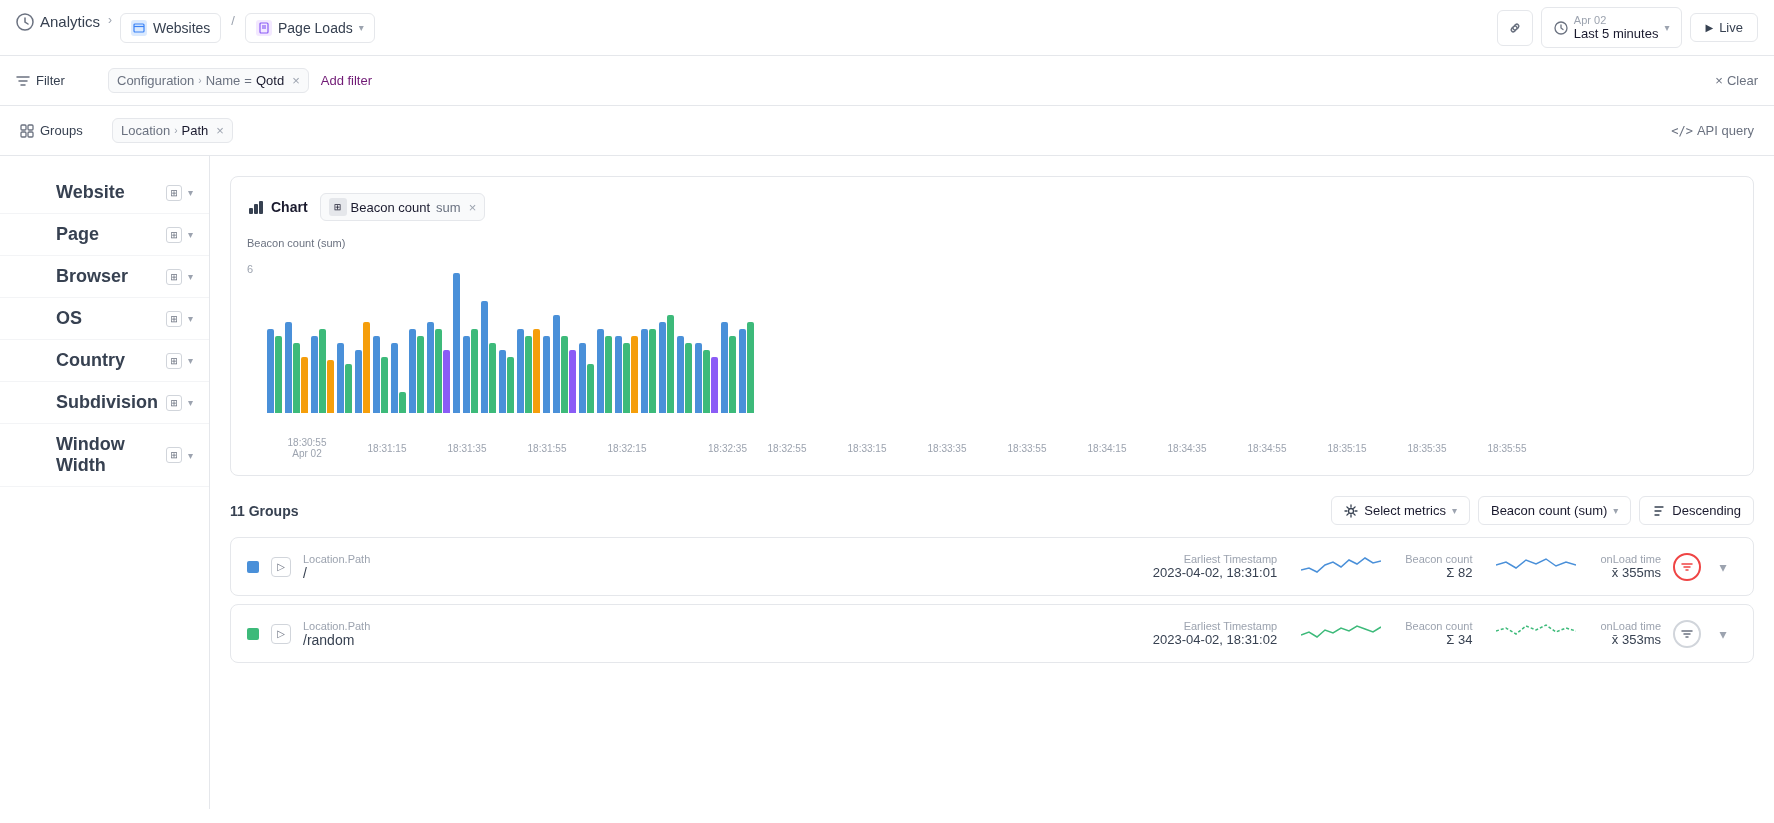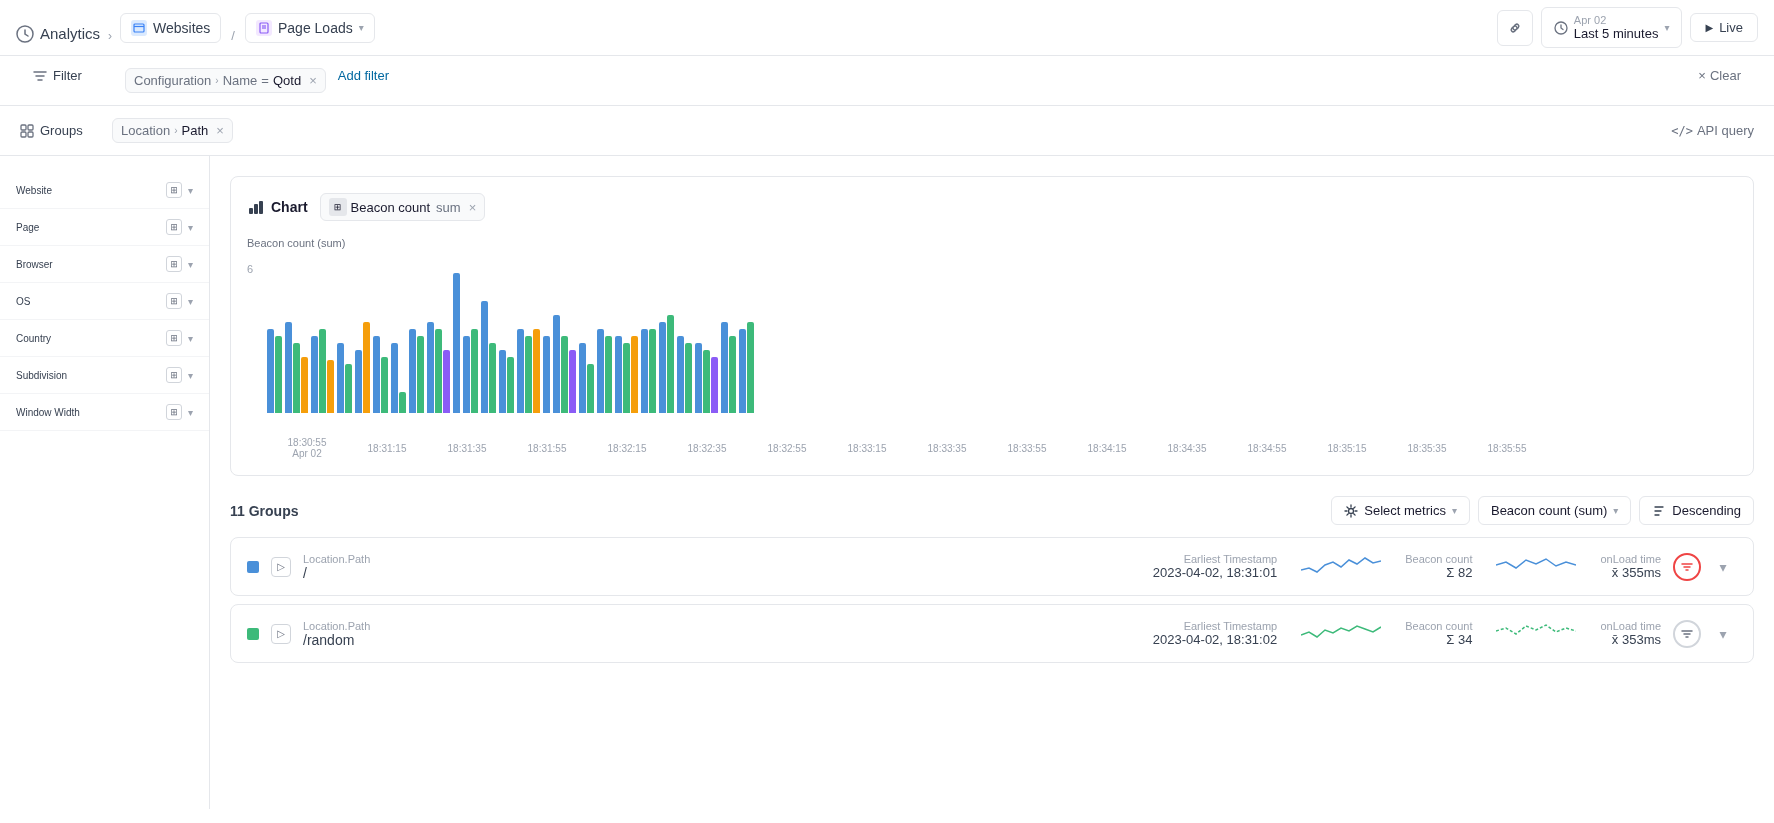--- a/index.html
+++ b/index.html
@@ -1,58 +1,58 @@
 <!DOCTYPE html>
 <html><head>
   <meta charset="utf-8">
   <style>
     * { box-sizing: border-box; margin: 0; padding: 0; }
     body { font-family: -apple-system, BlinkMacSystemFont, 'Segoe UI', sans-serif; font-size: 13px; color: #1a1a2e; background: #fff; overflow-x: hidden; }
 
     
     .header { display: flex; align-items: center; justify-content: space-between; padding: 0 16px; height: 56px; border-bottom: 1px solid #e5e7eb; background: #fff; }
-    .header-left { display: flex; align-items: flex-end; gap: 8px; }
+    .header-left { display: flex; align-items: flex-start; gap: 8px; }
     .analytics-btn { display: flex; align-items: center; gap: 6px; font-size: 15px; font-weight: 500; color: #374151; }
     .breadcrumb-arrow { color: #9ca3af; font-size: 12px; }
     .breadcrumb-segment { display: flex; align-items: center; gap: 6px; padding: 6px 10px; border: 1px solid #e5e7eb; border-radius: 6px; font-size: 14px; font-weight: 500; color: #374151; }
     .breadcrumb-segment .icon { width: 16px; height: 16px; background: #e5e7eb; border-radius: 3px; display: flex; align-items: center; justify-content: center; font-size: 10px; }
     .breadcrumb-sep { color: #9ca3af; margin: 0 2px; }
     .header-right { display: flex; align-items: center; gap: 8px; }
     .link-btn { width: 36px; height: 36px; border: 1px solid #e5e7eb; border-radius: 6px; display: flex; align-items: center; justify-content: center; cursor: pointer; color: #6b7280; }
     .time-btn { display: flex; align-items: center; gap: 6px; padding: 6px 12px; border: 1px solid #e5e7eb; border-radius: 6px; cursor: pointer; font-size: 13px; }
     .time-label-small { font-size: 11px; color: #9ca3af; }
     .time-label-main { font-size: 13px; font-weight: 500; }
     .live-btn { display: flex; align-items: center; gap: 6px; padding: 6px 14px; border: 1px solid #e5e7eb; border-radius: 6px; cursor: pointer; font-size: 13px; font-weight: 500; color: #374151; }
     .play-icon { color: #374151; font-size: 10px; }
 
     
-    .filter-bar { display: flex; align-items: flex-start; padding: 12px 33px; border-bottom: 1px solid #e5e7eb; gap: 12px; }
+    .filter-bar { display: flex; align-items: center; padding: 12px 16px; border-bottom: 1px solid #e5e7eb; gap: 12px; }
     .filter-label { display: flex; align-items: center; gap: 6px; color: #374151; font-weight: 500; width: 80px; }
     .filter-tag { display: flex; align-items: center; gap: 4px; padding: 4px 8px; border: 1px solid #e5e7eb; border-radius: 6px; background: #f9fafb; font-size: 13px; }
     .filter-tag .seg { color: #6b7280; }
     .filter-tag .val { color: #1a1a2e; font-weight: 500; }
     .filter-tag .close { cursor: pointer; color: #9ca3af; margin-left: 4px; }
-    .add-filter { color: #0369a1; cursor: pointer; font-size: 13px; }
+    .add-filter { color: #701a75; cursor: pointer; font-size: 13px; }
     .clear-btn { margin-left: auto; display: flex; align-items: center; gap: 4px; color: #6b7280; cursor: pointer; font-size: 13px; }
 
     
     .group-bar { display: flex; align-items: center; padding: 12px 20px; border-bottom: 1px solid #e5e7eb; gap: 12px; }
     .group-label { display: flex; align-items: center; gap: 6px; color: #374151; font-weight: 500; width: 80px; }
     .group-tag { display: flex; align-items: center; gap: 4px; padding: 4px 8px; border: 1px solid #e5e7eb; border-radius: 6px; background: #f9fafb; font-size: 13px; }
     .group-tag .close { cursor: pointer; color: #9ca3af; margin-left: 4px; }
     .api-query { margin-left: auto; display: flex; align-items: center; gap: 4px; color: #6b7280; cursor: pointer; font-size: 13px; }
 
     
     .main { display: flex; height: calc(100vh - 170px); }
 
     
     .sidebar { width: 210px; border-right: 1px solid #e5e7eb; padding: 16px 0; flex-shrink: 0; overflow-y: auto; }
     .selected-count { padding: 6px 16px 12px; font-weight: 600; font-size: 13px; color: #374151; }
     .sidebar-item { display: flex; align-items: center; justify-content: space-between; padding: 10px 16px; cursor: pointer; border-bottom: 1px solid #f3f4f6; }
-    .sidebar-item-label { font-size: 10px; font-weight: 400; color: #374151; }
+    .sidebar-item-label { font-size: 18px; font-weight: 700; color: #374151; margin-left: 40px; }
     .sidebar-item-right { display: flex; align-items: center; gap: 6px; }
     .sidebar-icon { width: 16px; height: 16px; border: 1px solid #d1d5db; border-radius: 3px; display: flex; align-items: center; justify-content: center; font-size: 9px; color: #6b7280; }
     .chevron-down { font-size: 10px; color: #9ca3af; }
 
     
     .content { flex: 1; overflow-y: auto; padding: 20px; }
 
     
     .chart-section { background: #fff; border: 1px solid #e5e7eb; border-radius: 8px; padding: 16px; margin-bottom: 20px; }
     .chart-header { display: flex; align-items: center; gap: 12px; margin-bottom: 16px; }
@@ -382,21 +382,21 @@
             </div>
           </div>
       </div>
       <div id="x-axis" class="x-axis">
           <div class="x-tick" style="min-width: 80px; white-space: pre;">18:30:55
 Apr 02</div>
           <div class="x-tick" style="min-width: 80px; white-space: pre;">18:31:15</div>
           <div class="x-tick" style="min-width: 80px; white-space: pre;">18:31:35</div>
           <div class="x-tick" style="min-width: 80px; white-space: pre;">18:31:55</div>
           <div class="x-tick" style="min-width: 80px; white-space: pre;">18:32:15</div>
-          <div class="x-tick" style="min-width: 80px; white-space: pre;">18:32:35</div>
+          <div class="x-tick" style="min-width: 80px; white-space: pre; text-align: right;">18:32:35</div>
           <div class="x-tick" style="min-width: 80px; white-space: pre;">18:32:55</div>
           <div class="x-tick" style="min-width: 80px; white-space: pre;">18:33:15</div>
           <div class="x-tick" style="min-width: 80px; white-space: pre;">18:33:35</div>
           <div class="x-tick" style="min-width: 80px; white-space: pre;">18:33:55</div>
           <div class="x-tick" style="min-width: 80px; white-space: pre;">18:34:15</div>
           <div class="x-tick" style="min-width: 80px; white-space: pre;">18:34:35</div>
           <div class="x-tick" style="min-width: 80px; white-space: pre;">18:34:55</div>
           <div class="x-tick" style="min-width: 80px; white-space: pre;">18:35:15</div>
           <div class="x-tick" style="min-width: 80px; white-space: pre;">18:35:35</div>
           <div class="x-tick" style="min-width: 80px; white-space: pre;">18:35:55</div>

